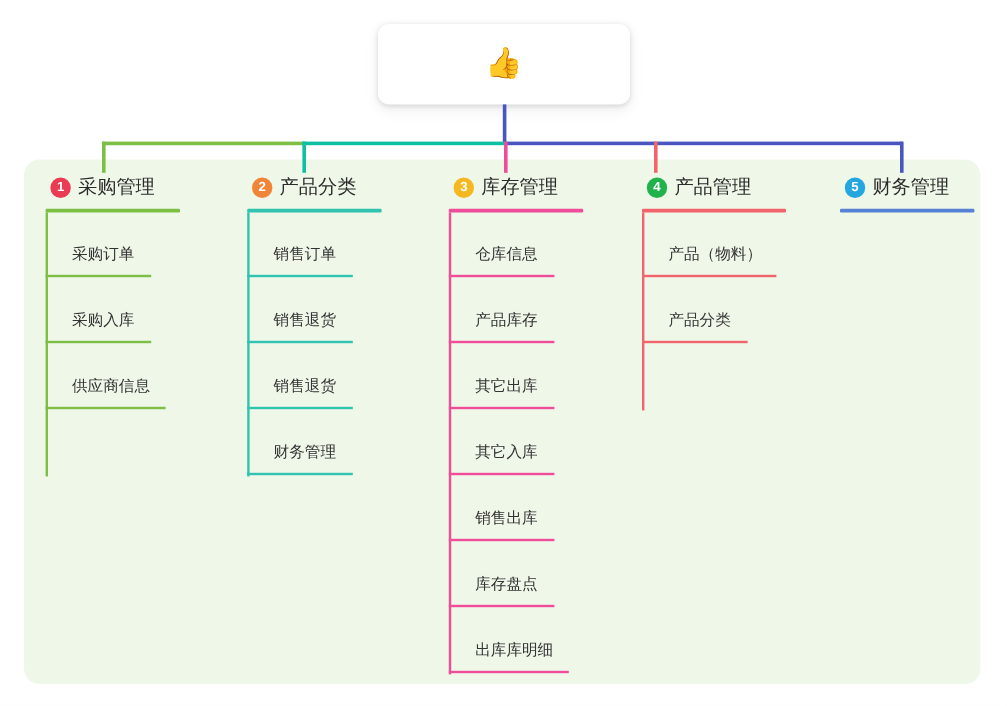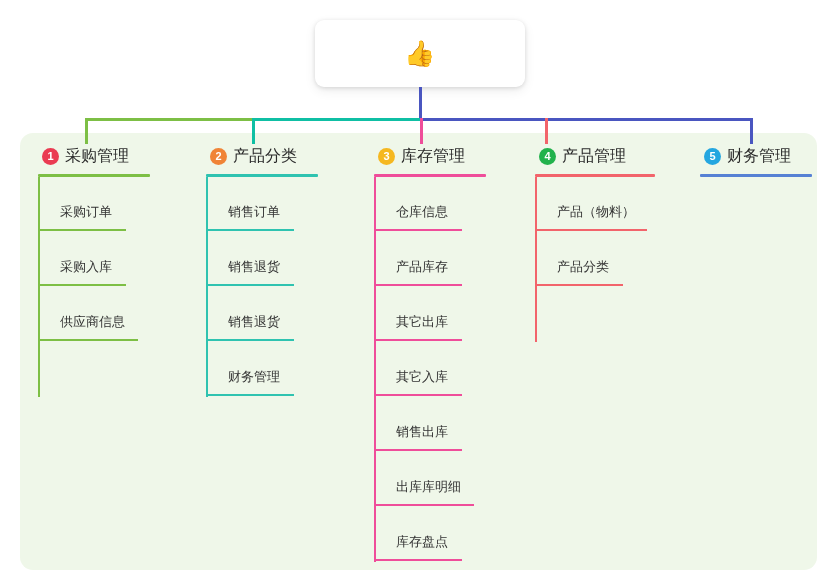--- a/index.html
+++ b/index.html
@@ -223,26 +223,26 @@
           </div>
           <div class="leaf">
             <span class="leaf-label">其它入库</span>
             <div class="leaf-underline" style="background: rgb(239, 77, 154); width: 88px;"></div>
           </div>
           <div class="leaf">
             <span class="leaf-label">销售出库</span>
             <div class="leaf-underline" style="background: rgb(239, 77, 154); width: 88px;"></div>
           </div>
           <div class="leaf">
+            <span class="leaf-label">库存盘点</span>
+            <div class="leaf-underline" style="background: rgb(239, 77, 154); width: 88px;"></div>
+          </div>
+          <div class="leaf">
             <span class="leaf-label">出库库明细</span>
             <div class="leaf-underline" style="background: rgb(239, 77, 154); width: 100px;"></div>
-          </div>
-          <div class="leaf">
-            <span class="leaf-label">库存盘点</span>
-            <div class="leaf-underline" style="background: rgb(239, 77, 154); width: 88px;"></div>
           </div>
         </div>
       </div>
       <div class="column" style="left: 535px; width: 120px;">
         <div class="col-header">
           <span class="badge" style="background: rgb(34, 178, 76);">4</span>
           <span class="col-title">产品管理</span>
         </div>
         <div class="col-underline" style="background: rgb(242, 100, 107); width: 120px;"></div>
         <div class="col-body" style="height: 165px;">

